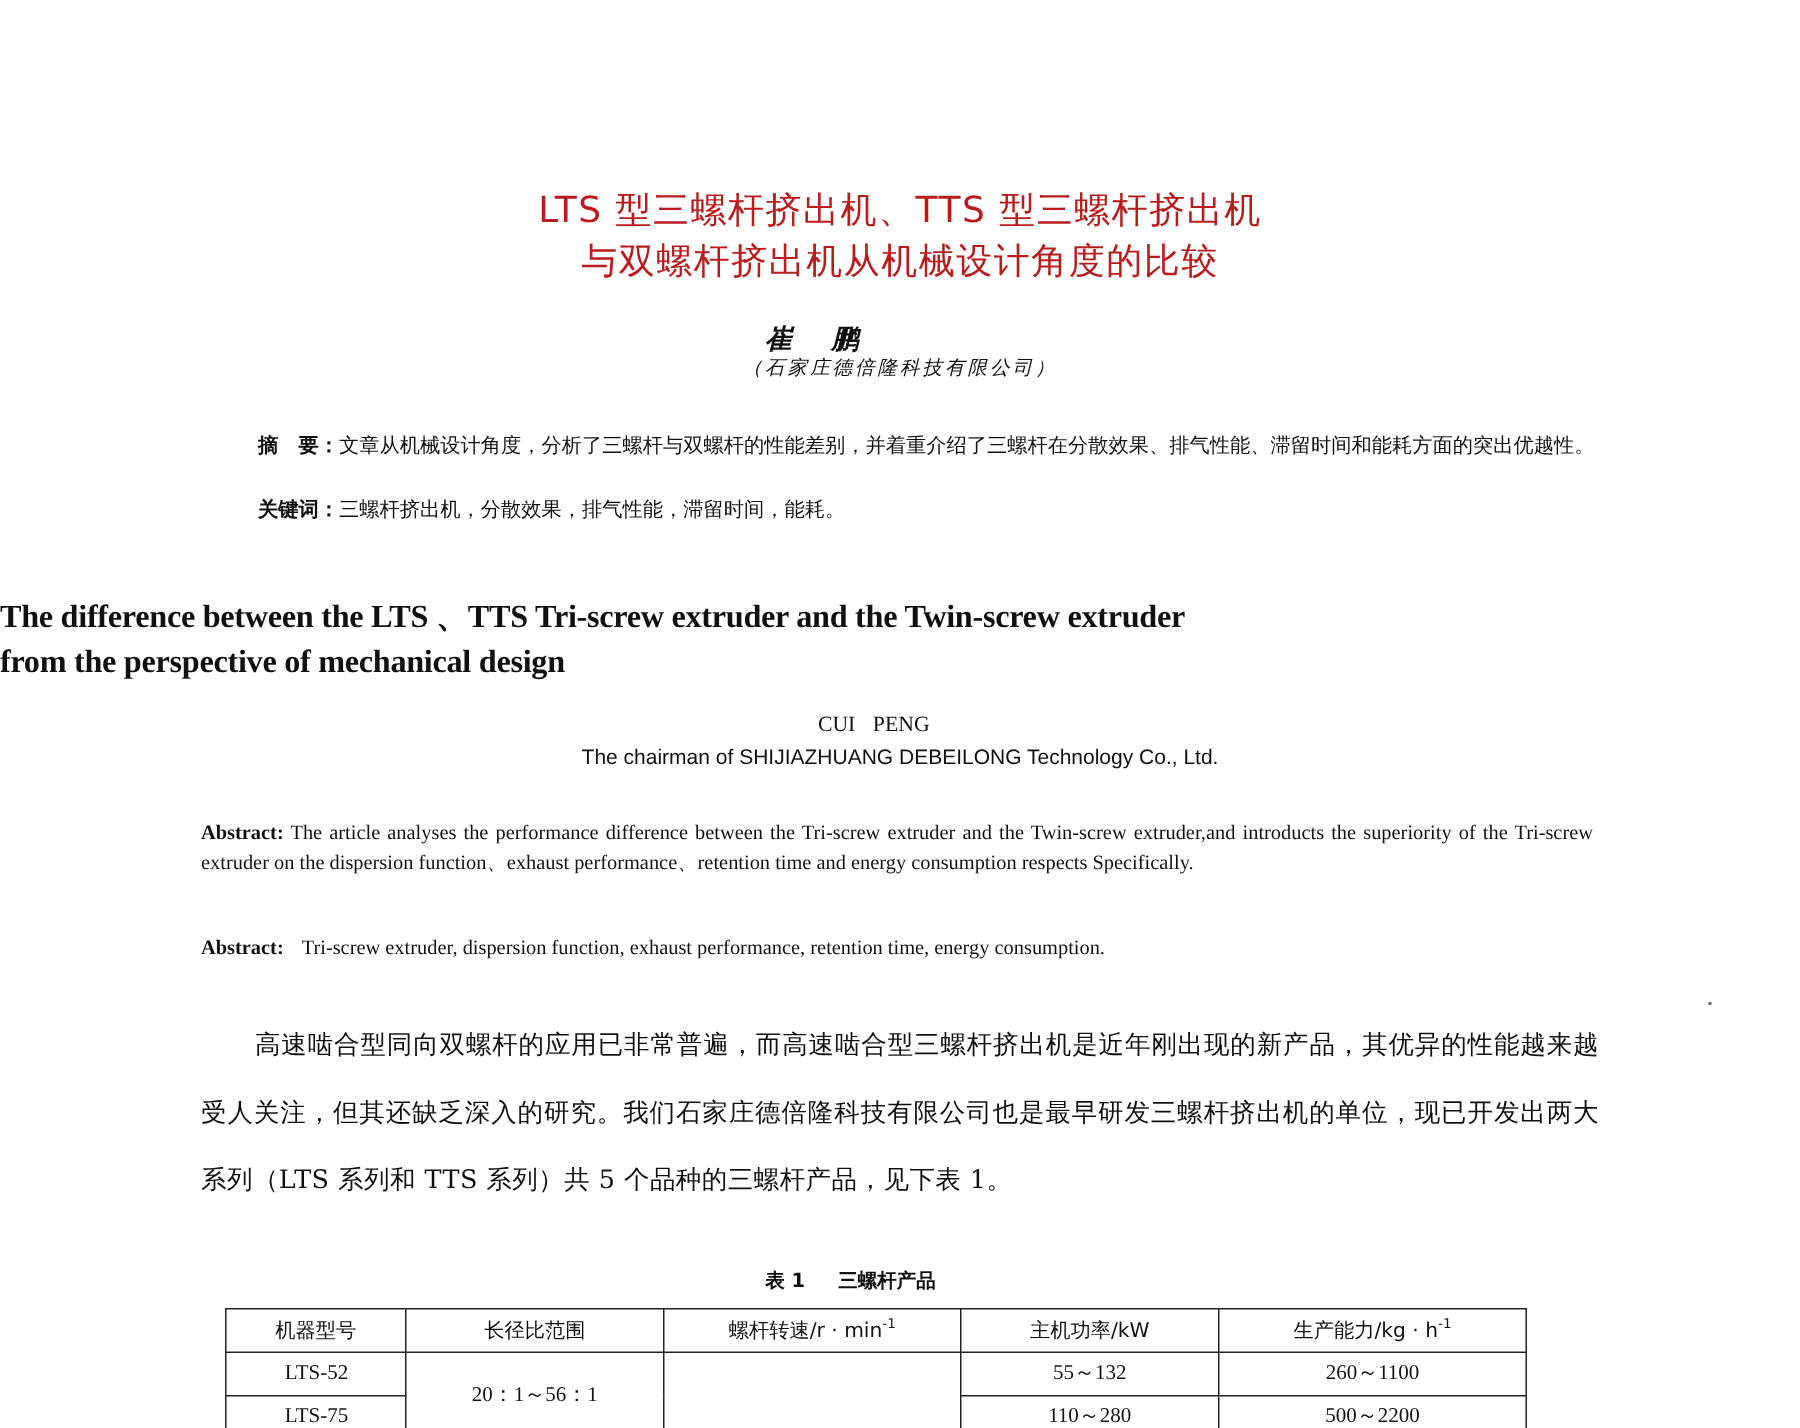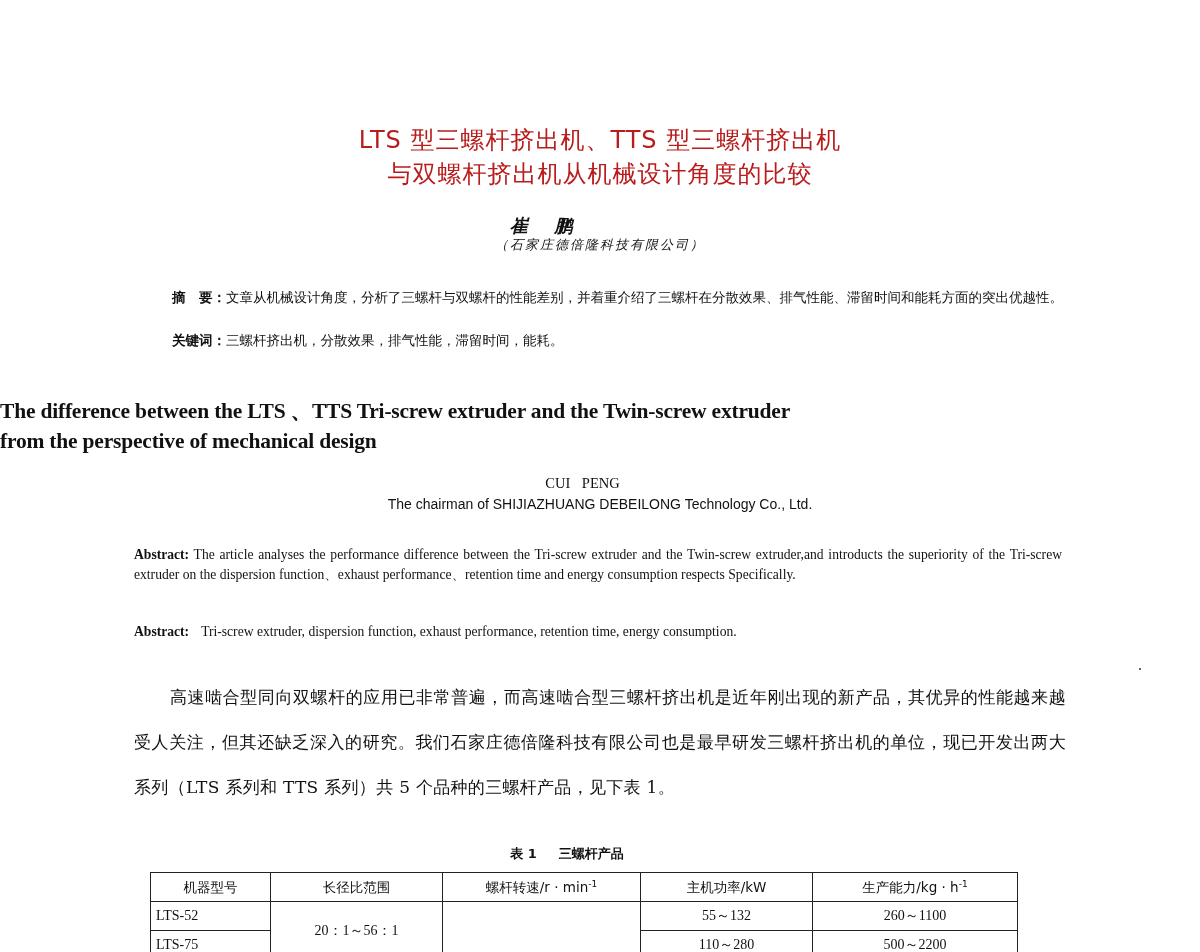--- a/index.html
+++ b/index.html
@@ -131,21 +131,21 @@
       padding: 4px 4px;
       font-weight: normal;
       text-align: center;
       vertical-align: middle;
       line-height: 20px;
     }
     .tbl th {
       font-family: "DejaVu Sans", "Liberation Sans", sans-serif;
       font-size: 13.5px;
     }
-    .tbl td.model { text-align: left; padding-left: 5px; }
+    .tbl td.model { text-align: center; padding-left: 5px; }
     .tbl td.speed { vertical-align: bottom; padding-bottom: 0; }
     sup { font-size: 9px; vertical-align: super; line-height: 0; }
     .speck {
       top: 668px; left: 1139px;
       width: 2px; height: 2px; background: #666;
     }
   </style>
 </head>
 <body>
 

